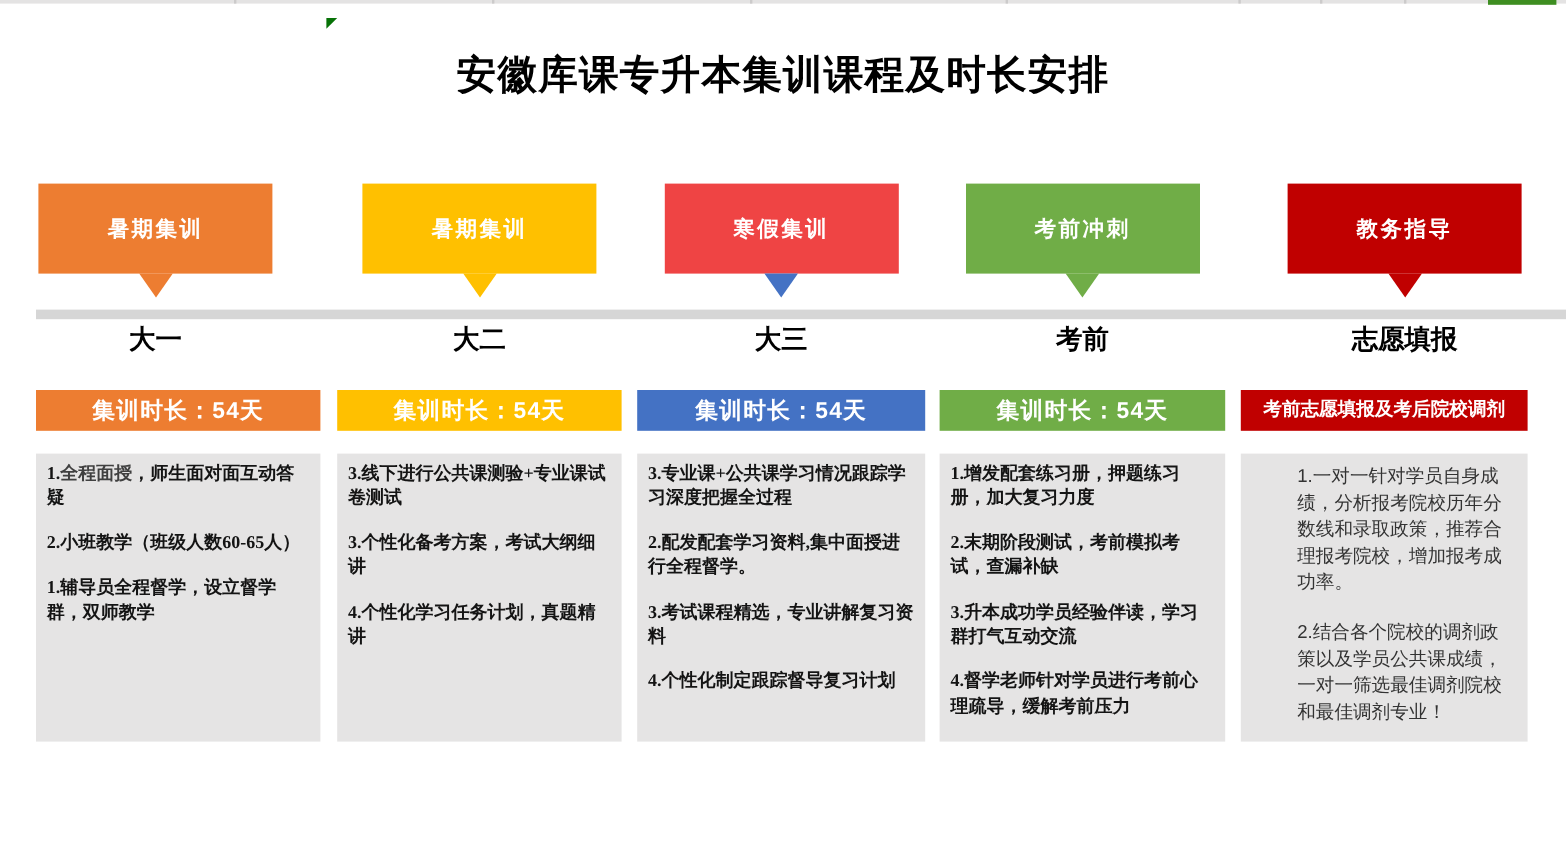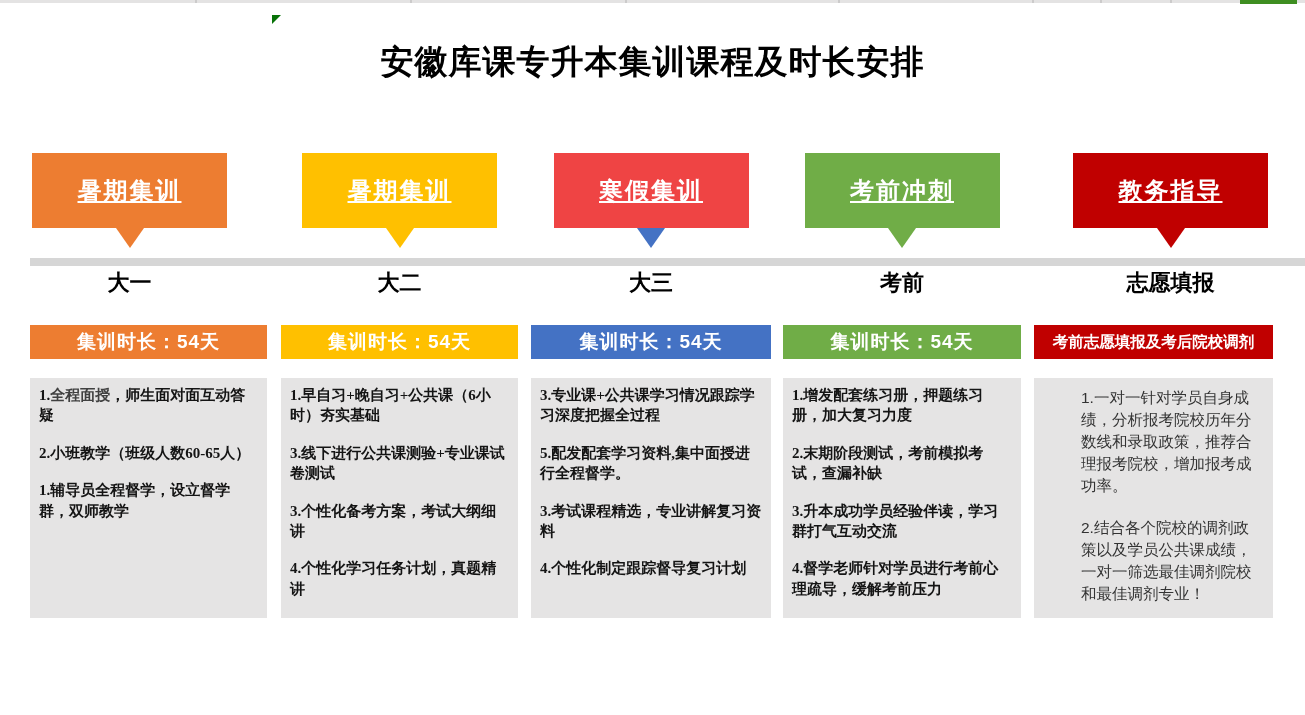--- a/index.html
+++ b/index.html
@@ -33,23 +33,22 @@
   .c2{left:531px;width:240px;}
   .c3{left:783px;width:238px;}
   .c4{left:1034px;width:239px;}
 
   .marker{position:absolute;top:0;left:0;width:100%;}
   .c0 .marker{transform:translateX(-19px);}
   .c4 .marker{transform:translateX(17px);}
 
   .bubble{
     width:195px;height:75px;margin:0 auto;display:flex;align-items:center;justify-content:center;
-    color:#fff;font-family:"Liberation Serif",serif;font-size:24px;font-weight:700;
+    color:#fff;font-family:"Liberation Serif",serif;font-size:18px;font-weight:700;
     letter-spacing:2px;
-    text-decoration:underline;
   }
   .tail{
     width:0;height:0;margin:0 auto;
     border-left:14px solid transparent;border-right:14px solid transparent;
     border-top:20px solid #000;
   }
   .stage{
     position:absolute;top:115px;left:0;width:100%;text-align:center;
     font-family:"Liberation Serif",serif;font-size:22px;font-weight:700;color:#000;
   }
@@ -111,37 +110,36 @@
   </div>
 
   <div class="col c1">
     <div class="marker">
       <div class="bubble" style="background: rgb(255, 192, 0);">暑期集训</div>
       <div class="tail" style="border-top-color: rgb(255, 192, 0);"></div>
       <div class="stage">大二</div>
     </div>
     <div class="duration" style="background: rgb(255, 192, 0);">集训时长：54天</div>
     <div class="content">
-        <p class="item"><span>1.早自习+晚自习+公共课（6小时）夯实基础</span></p>
         <p class="item"><span>3.线下进行公共课测验+专业课试卷测试</span></p>
         <p class="item"><span>3.个性化备考方案，考试大纲细讲</span></p>
         <p class="item"><span>4.个性化学习任务计划，真题精讲</span></p>
       </div>
   </div>
 
   <div class="col c2">
     <div class="marker">
       <div class="bubble" style="background: #ef4444;">寒假集训</div>
       <div class="tail" style="border-top-color: rgb(68, 114, 196);"></div>
       <div class="stage">大三</div>
     </div>
     <div class="duration" style="background: rgb(68, 114, 196);">集训时长：54天</div>
     <div class="content">
         <p class="item"><span>3.专业课+公共课学习情况跟踪学习深度把握全过程</span></p>
-        <p class="item"><span>5.配发配套学习资料,集中面授进行全程督学。</span></p>
+        <p class="item"><span>2.配发配套学习资料,集中面授进行全程督学。</span></p>
         <p class="item"><span>3.考试课程精选，专业讲解复习资料</span></p>
         <p class="item"><span>4.个性化制定跟踪督导复习计划</span></p>
       </div>
   </div>
 
   <div class="col c3">
     <div class="marker">
       <div class="bubble" style="background: rgb(112, 173, 71);">考前冲刺</div>
       <div class="tail" style="border-top-color: rgb(112, 173, 71);"></div>
       <div class="stage">考前</div>

